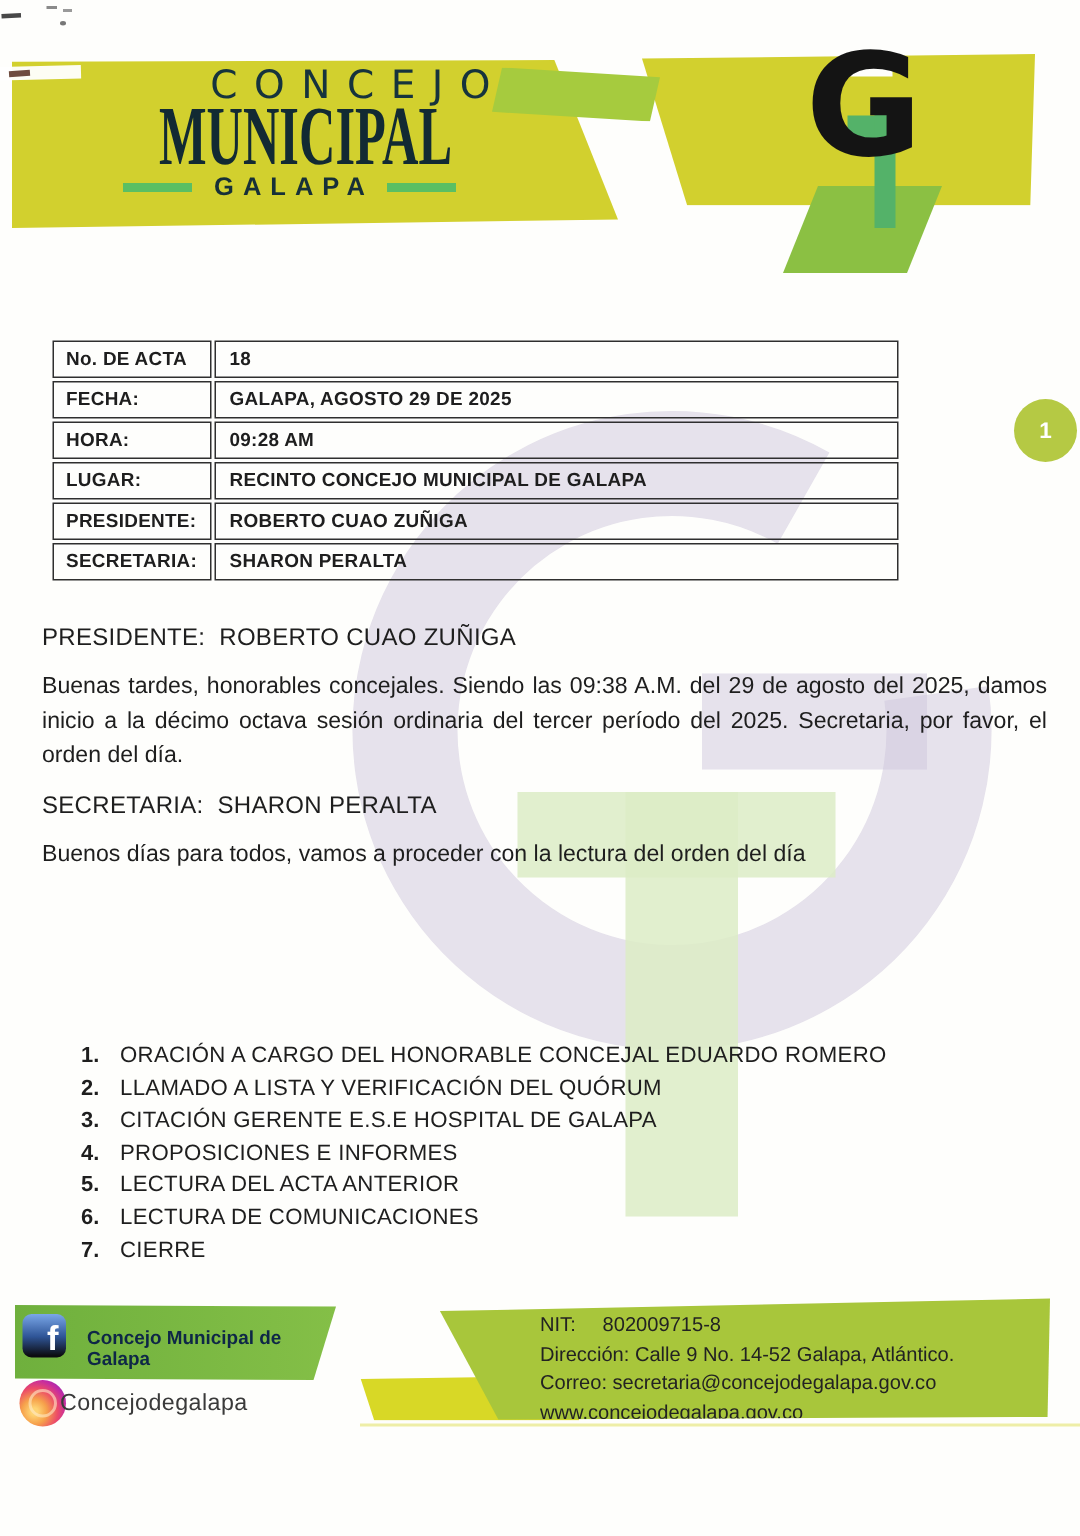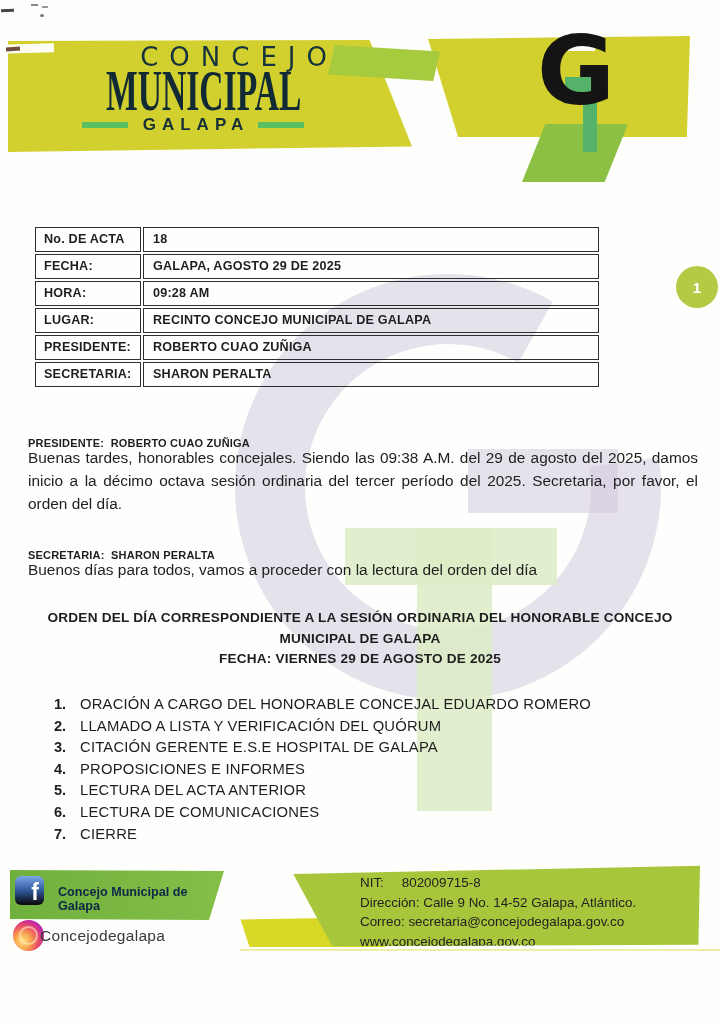--- a/index.html
+++ b/index.html
@@ -49,21 +49,21 @@
 
   
   .meta{left:35px;top:227px;width:564px;z-index:2;}
   .trow{display:flex;margin-bottom:2px;}
   .tcell{box-sizing:border-box;height:25px;border:1.6px solid #2f2f2f;background:transparent;
     font-size:12.6px;font-weight:700;letter-spacing:.2px;padding:4px 0 0 8px;}
   .tlabel{width:106px;}
   .tvalue{flex:1;margin-left:2px;padding-left:9px;}
 
   
-  .h-speaker{font-size:11px;font-weight:700;white-space:pre-wrap;z-index:2;letter-spacing:.2px;margin-top:20px;}
+  .h-speaker{font-size:16px;font-weight:400;white-space:pre-wrap;z-index:2;letter-spacing:.2px;}
   .para{width:670px;font-size:15.4px;line-height:23px;text-align:justify;z-index:2;}
   .sp1{left:28px;top:417px;}
   .p1{left:28px;top:446px;}
   .sp2{left:28px;top:529px;}
   .p2{left:28px;top:558px;text-align:left;}
   .agenda-title{left:30px;top:608px;width:660px;text-align:center;font-weight:700;
     font-size:13.6px;line-height:20.6px;z-index:2;letter-spacing:.2px;}
   .agenda{left:54px;top:696px;width:640px;z-index:2;}
   .agenda-item{display:flex;height:21.6px;align-items:flex-start;}
   .agenda-item .num{width:26px;font-weight:700;font-size:14.6px;}
@@ -159,25 +159,20 @@
       <div class="tcell tlabel">SECRETARIA:</div>
       <div class="tcell tvalue">SHARON PERALTA</div>
     </div>
   </div>
 
   <div class="abs h-speaker sp1">PRESIDENTE:  ROBERTO CUAO ZUÑIGA</div>
   <div class="abs para p1">Buenas tardes, honorables concejales. Siendo las 09:38 A.M. del 29 de agosto del 2025, damos inicio a la décimo octava sesión ordinaria del tercer período del 2025. Secretaria, por favor, el orden del día.</div>
   <div class="abs h-speaker sp2">SECRETARIA:  SHARON PERALTA</div>
   <div class="abs para p2">Buenos días para todos, vamos a proceder con la lectura del orden del día</div>
 
-  <div class="abs agenda-title">
-    <div>ORDEN DEL DÍA CORRESPONDIENTE A LA SESIÓN ORDINARIA DEL HONORABLE CONCEJO</div>
-    <div>MUNICIPAL DE GALAPA</div>
-    <div>FECHA: VIERNES 29 DE AGOSTO DE 2025</div>
-  </div>
 
   <div class="abs agenda">
     <div class="agenda-item">
       <span class="num">1.</span>
       <span class="txt">ORACIÓN A CARGO DEL HONORABLE CONCEJAL EDUARDO ROMERO</span>
     </div>
     <div class="agenda-item">
       <span class="num">2.</span>
       <span class="txt">LLAMADO A LISTA Y VERIFICACIÓN DEL QUÓRUM</span>
     </div>

